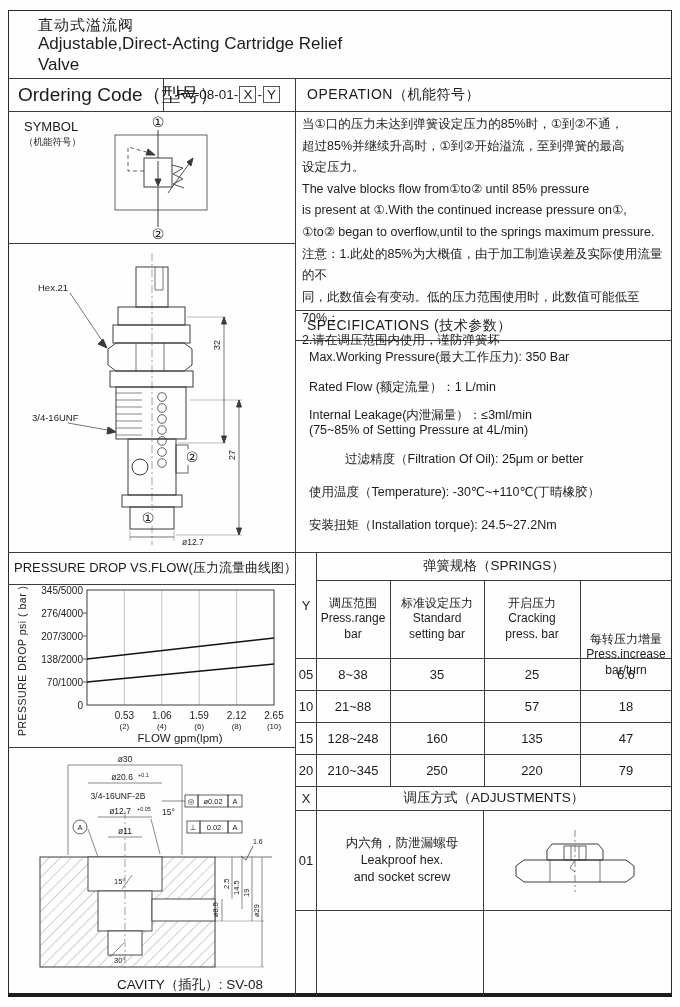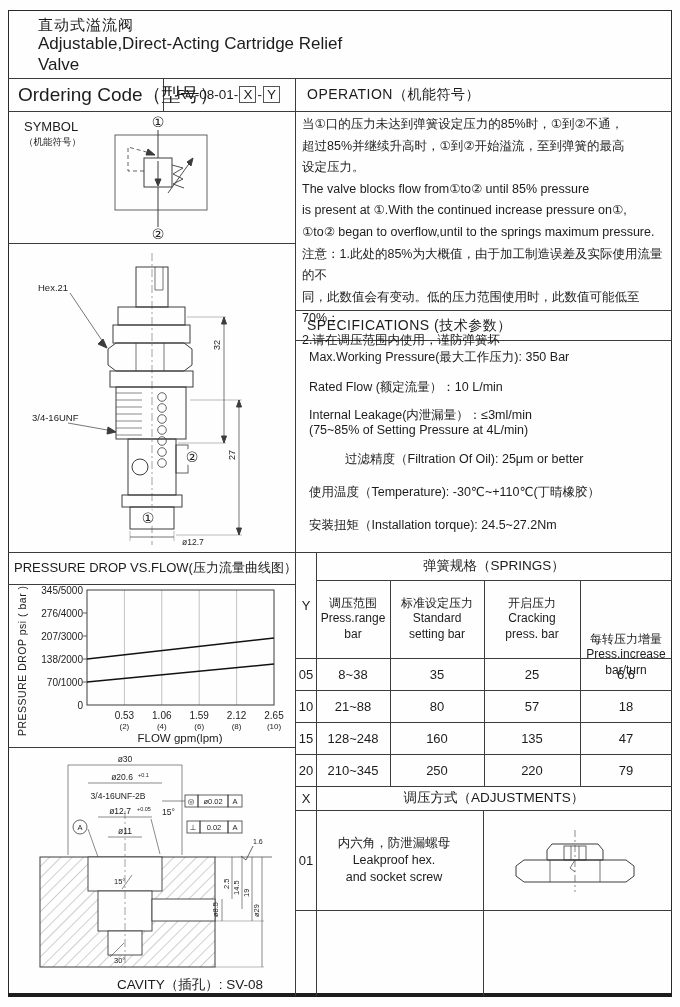--- a/index.html
+++ b/index.html
@@ -98,21 +98,21 @@
     <div>The valve blocks flow from①to② until 85% pressure</div>
     <div>is present at ①.With the continued increase pressure on①,</div>
     <div>①to② began to overflow,until to the springs maximum pressure.</div>
     <div>注意：1.此处的85%为大概值，由于加工制造误差及实际使用流量的不</div>
     <div>同，此数值会有变动。低的压力范围使用时，此数值可能低至70%；</div>
     <div>2.请在调压范围内使用，谨防弹簧坏</div>
   </div>
 
   <div class="abs sec-title spec-title">SPECIFICATIONS (技术参数）</div>
   <div class="abs spec-item pre" style="top:350px;">Max.Working Pressure(最大工作压力): 350 Bar</div>
-  <div class="abs spec-item pre" style="top:380px;">Rated Flow (额定流量）：10 L/min</div>
+  <div class="abs spec-item pre" style="top:380px;">Rated Flow (额定流量）：1 L/min</div>
   <div class="abs spec-item pre" style="top:408px;">Internal Leakage(内泄漏量）：≤3ml/min
 (75~85% of Setting Pressure at 4L/min)</div>
   <div class="abs spec-item pre" style="top:452px;margin-left:36px;">过滤精度（Filtration Of Oil):    25μm or better</div>
   <div class="abs spec-item pre" style="top:485px;">使用温度（Temperature):    -30℃~+110℃(丁晴橡胶）</div>
   <div class="abs spec-item pre" style="top:518px;">安装扭矩（Installation torque):    24.5~27.2Nm</div>
 
   <svg class="abs" style="left:10px;top:245px;" width="283" height="305" viewBox="0 0 283 305">
     <g stroke="#3c3c3c" fill="none" stroke-width="1">
       <line x1="142" y1="8" x2="142" y2="300" stroke-dasharray="8,3,2,3" stroke-width="0.6" stroke-opacity="0.8"></line>
       <rect x="126" y="22" width="32" height="40"></rect>
@@ -243,40 +243,39 @@
 bar/turn</div>
 
   <div class="abs cen tbl" style="left:296px;top:658px;width:20px;height:32px;">05</div>
   <div class="abs cen tbl" style="left:317px;top:658px;width:72px;height:32px;">8~38</div>
   <div class="abs cen tbl" style="left:391px;top:658px;width:92px;height:32px;">35</div>
   <div class="abs cen tbl" style="left:485px;top:658px;width:94px;height:32px;">25</div>
   <div class="abs cen tbl" style="left:581px;top:658px;width:90px;height:32px;">6.6</div>
 
   <div class="abs cen tbl" style="left:296px;top:690px;width:20px;height:32px;">10</div>
   <div class="abs cen tbl" style="left:317px;top:690px;width:72px;height:32px;">21~88</div>
-  <div class="abs cen tbl" style="left:391px;top:690px;width:92px;height:32px;">80</div>
   <div class="abs cen tbl" style="left:485px;top:690px;width:94px;height:32px;">57</div>
   <div class="abs cen tbl" style="left:581px;top:690px;width:90px;height:32px;">18</div>
 
   <div class="abs cen tbl" style="left:296px;top:722px;width:20px;height:32px;">15</div>
   <div class="abs cen tbl" style="left:317px;top:722px;width:72px;height:32px;">128~248</div>
   <div class="abs cen tbl" style="left:391px;top:722px;width:92px;height:32px;">160</div>
   <div class="abs cen tbl" style="left:485px;top:722px;width:94px;height:32px;">135</div>
   <div class="abs cen tbl" style="left:581px;top:722px;width:90px;height:32px;">47</div>
 
   <div class="abs cen tbl" style="left:296px;top:754px;width:20px;height:32px;text-align:center;">20</div>
   <div class="abs cen tbl" style="left:317px;top:754px;width:72px;height:32px;">210~345</div>
   <div class="abs cen tbl" style="left:391px;top:754px;width:92px;height:32px;">250</div>
   <div class="abs cen tbl" style="left:485px;top:754px;width:94px;height:32px;">220</div>
   <div class="abs cen tbl" style="left:581px;top:754px;width:90px;height:32px;">79</div>
 
   <div class="abs cen tbl" style="left:296px;top:786px;width:20px;height:24px;">X</div>
   <div class="abs cen tbl-title" style="left:317px;top:786px;width:354px;height:24px;">调压方式（ADJUSTMENTS）</div>
   <div class="abs cen tbl" style="left:296px;top:810px;width:20px;height:100px;">01</div>
-  <div class="abs cen pre" style="left:311px;top:810px;width:166px;height:100px;font-size:12.5px;line-height:17px;">内六角，防泄漏螺母
+  <div class="abs cen pre" style="left:319px;top:810px;width:166px;height:100px;font-size:12.5px;line-height:17px;">内六角，防泄漏螺母
 Leakproof hex.
 and socket screw</div>
   <svg class="abs" style="left:500px;top:828px;" width="150" height="66" viewBox="0 0 150 66">
     <g stroke="#3c3c3c" fill="none" stroke-width="1">
       <line x1="75" y1="2" x2="75" y2="64" stroke-dasharray="7,3,2,3" stroke-width="0.6"></line>
       <polygon points="16,38 24,32 126,32 134,38 134,48 126,54 24,54 16,48"></polygon>
       <line x1="50" y1="32" x2="50" y2="54" stroke-width="0.7"></line>
       <line x1="100" y1="32" x2="100" y2="54" stroke-width="0.7"></line>
       <polygon points="47,22 52,16 98,16 103,22 103,32 47,32"></polygon>
       <rect x="64" y="18" width="22" height="14" stroke-width="0.8"></rect>

